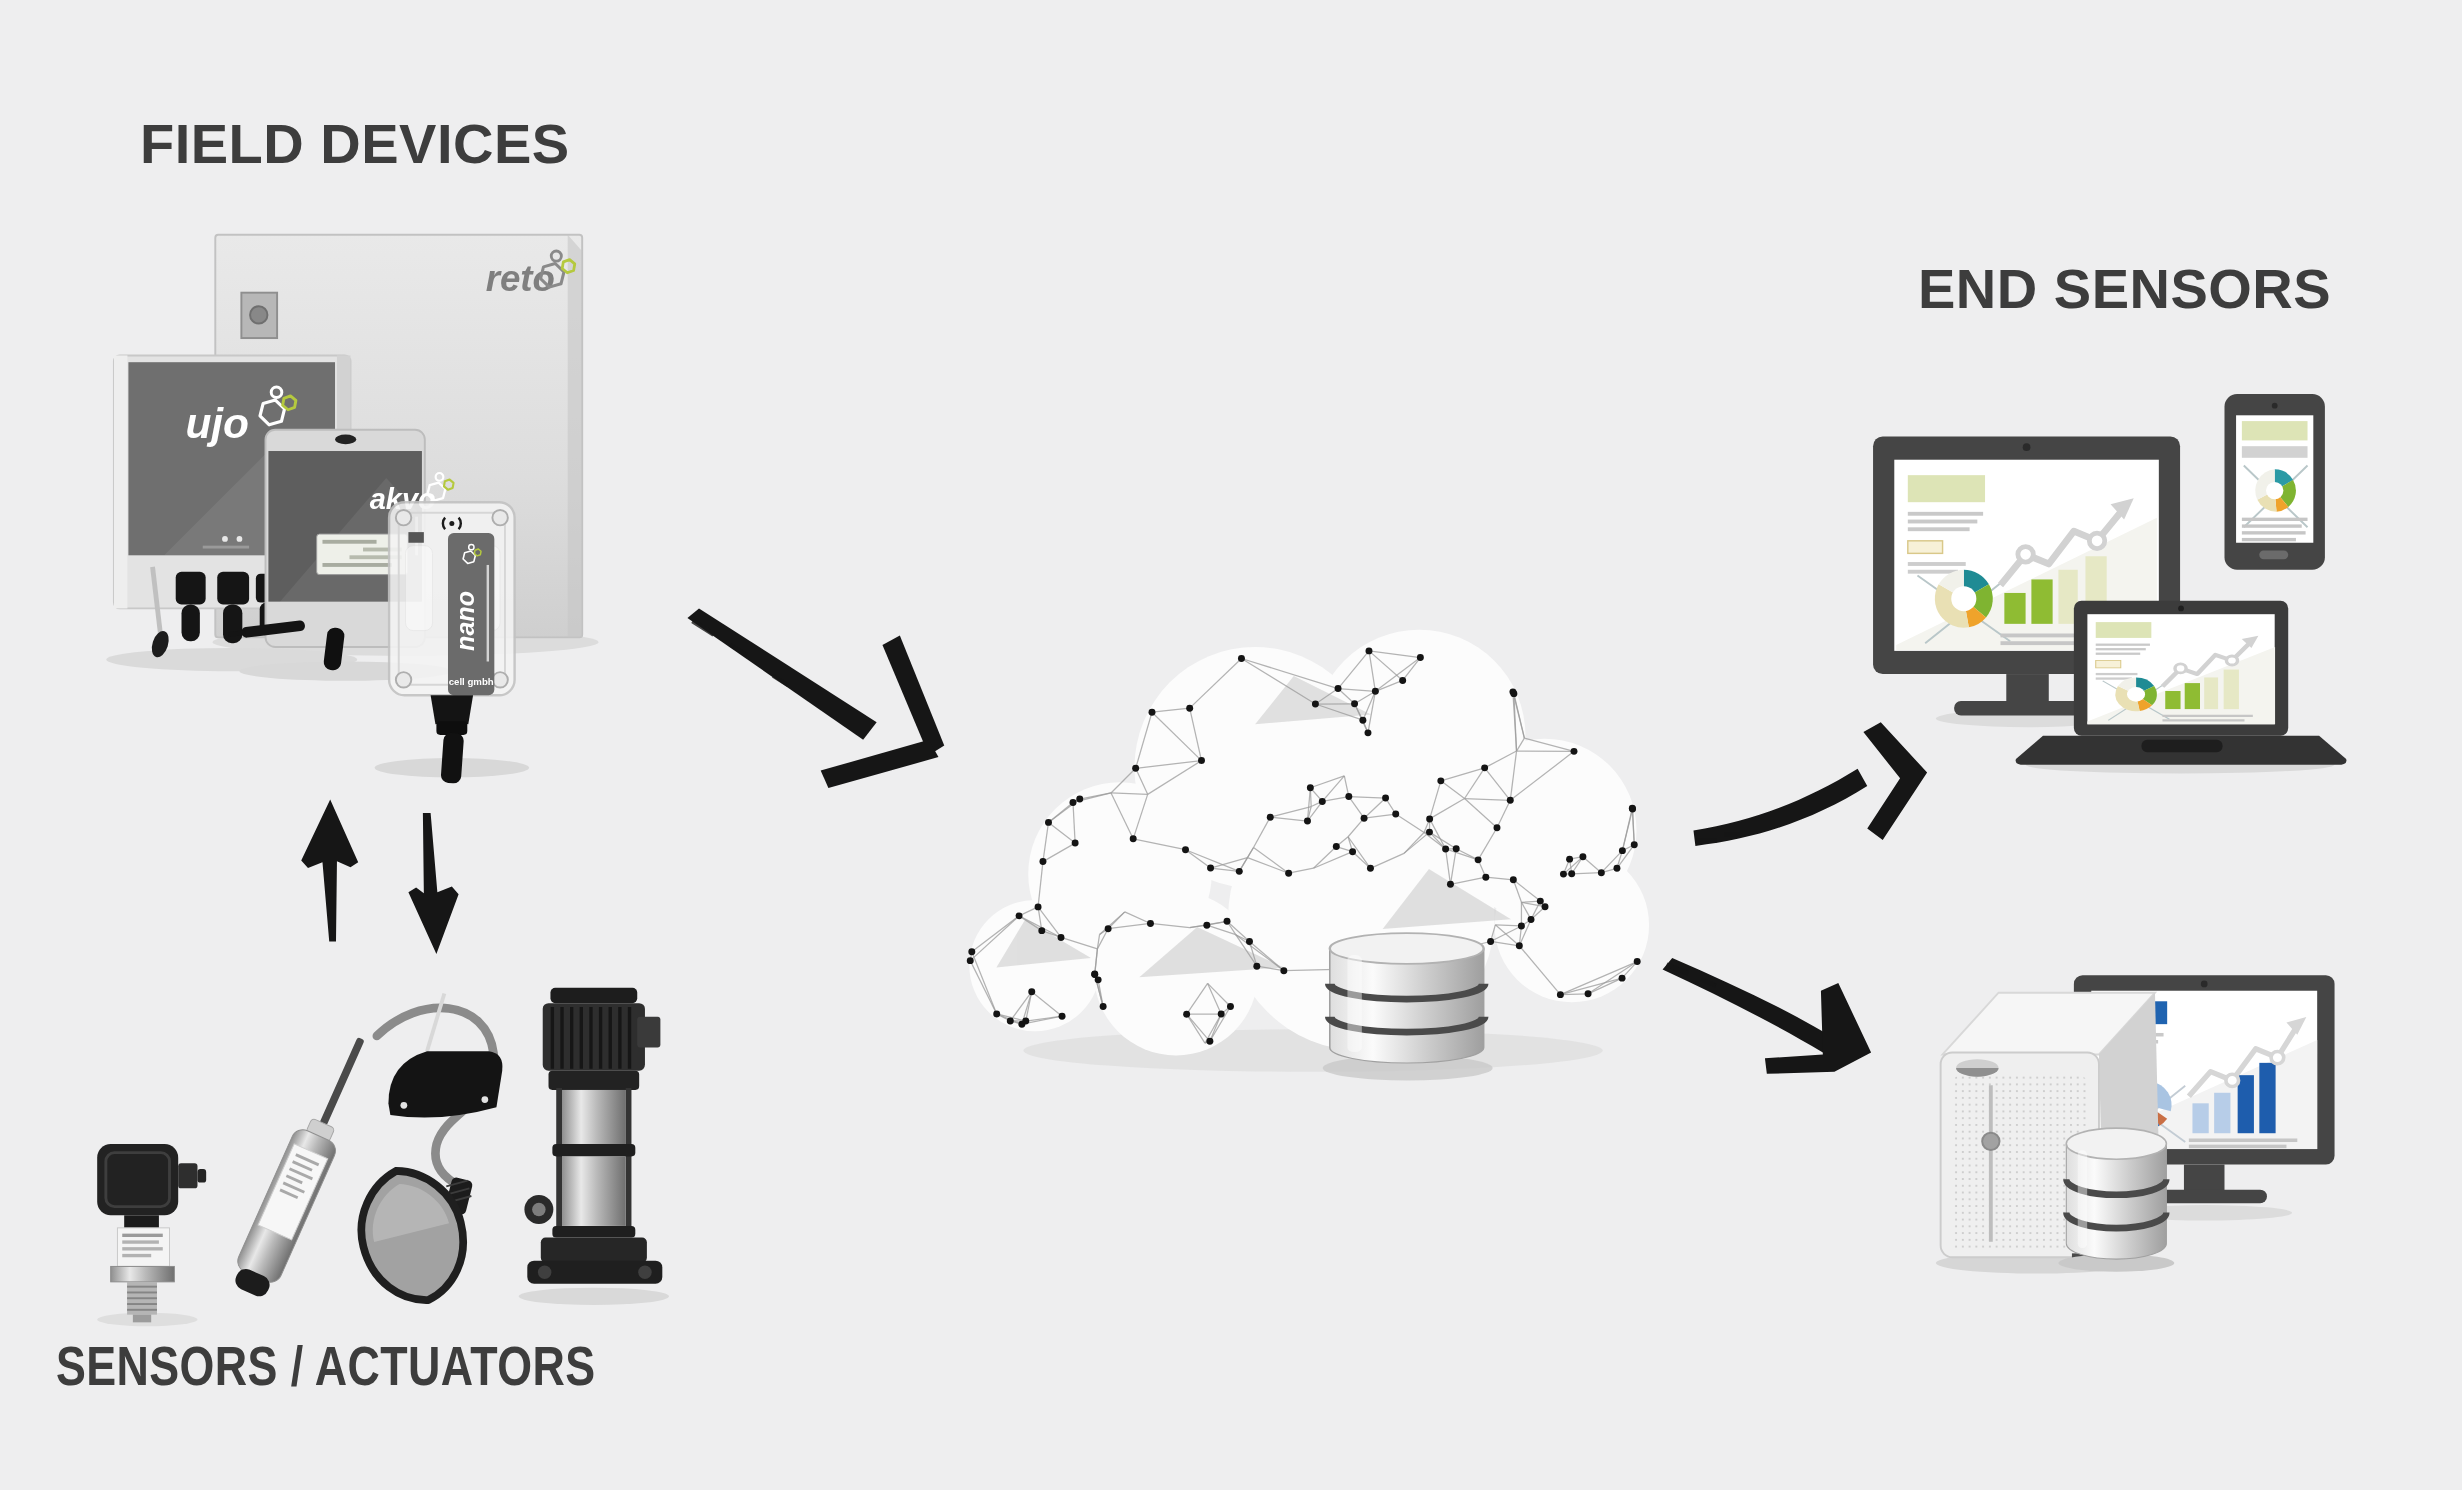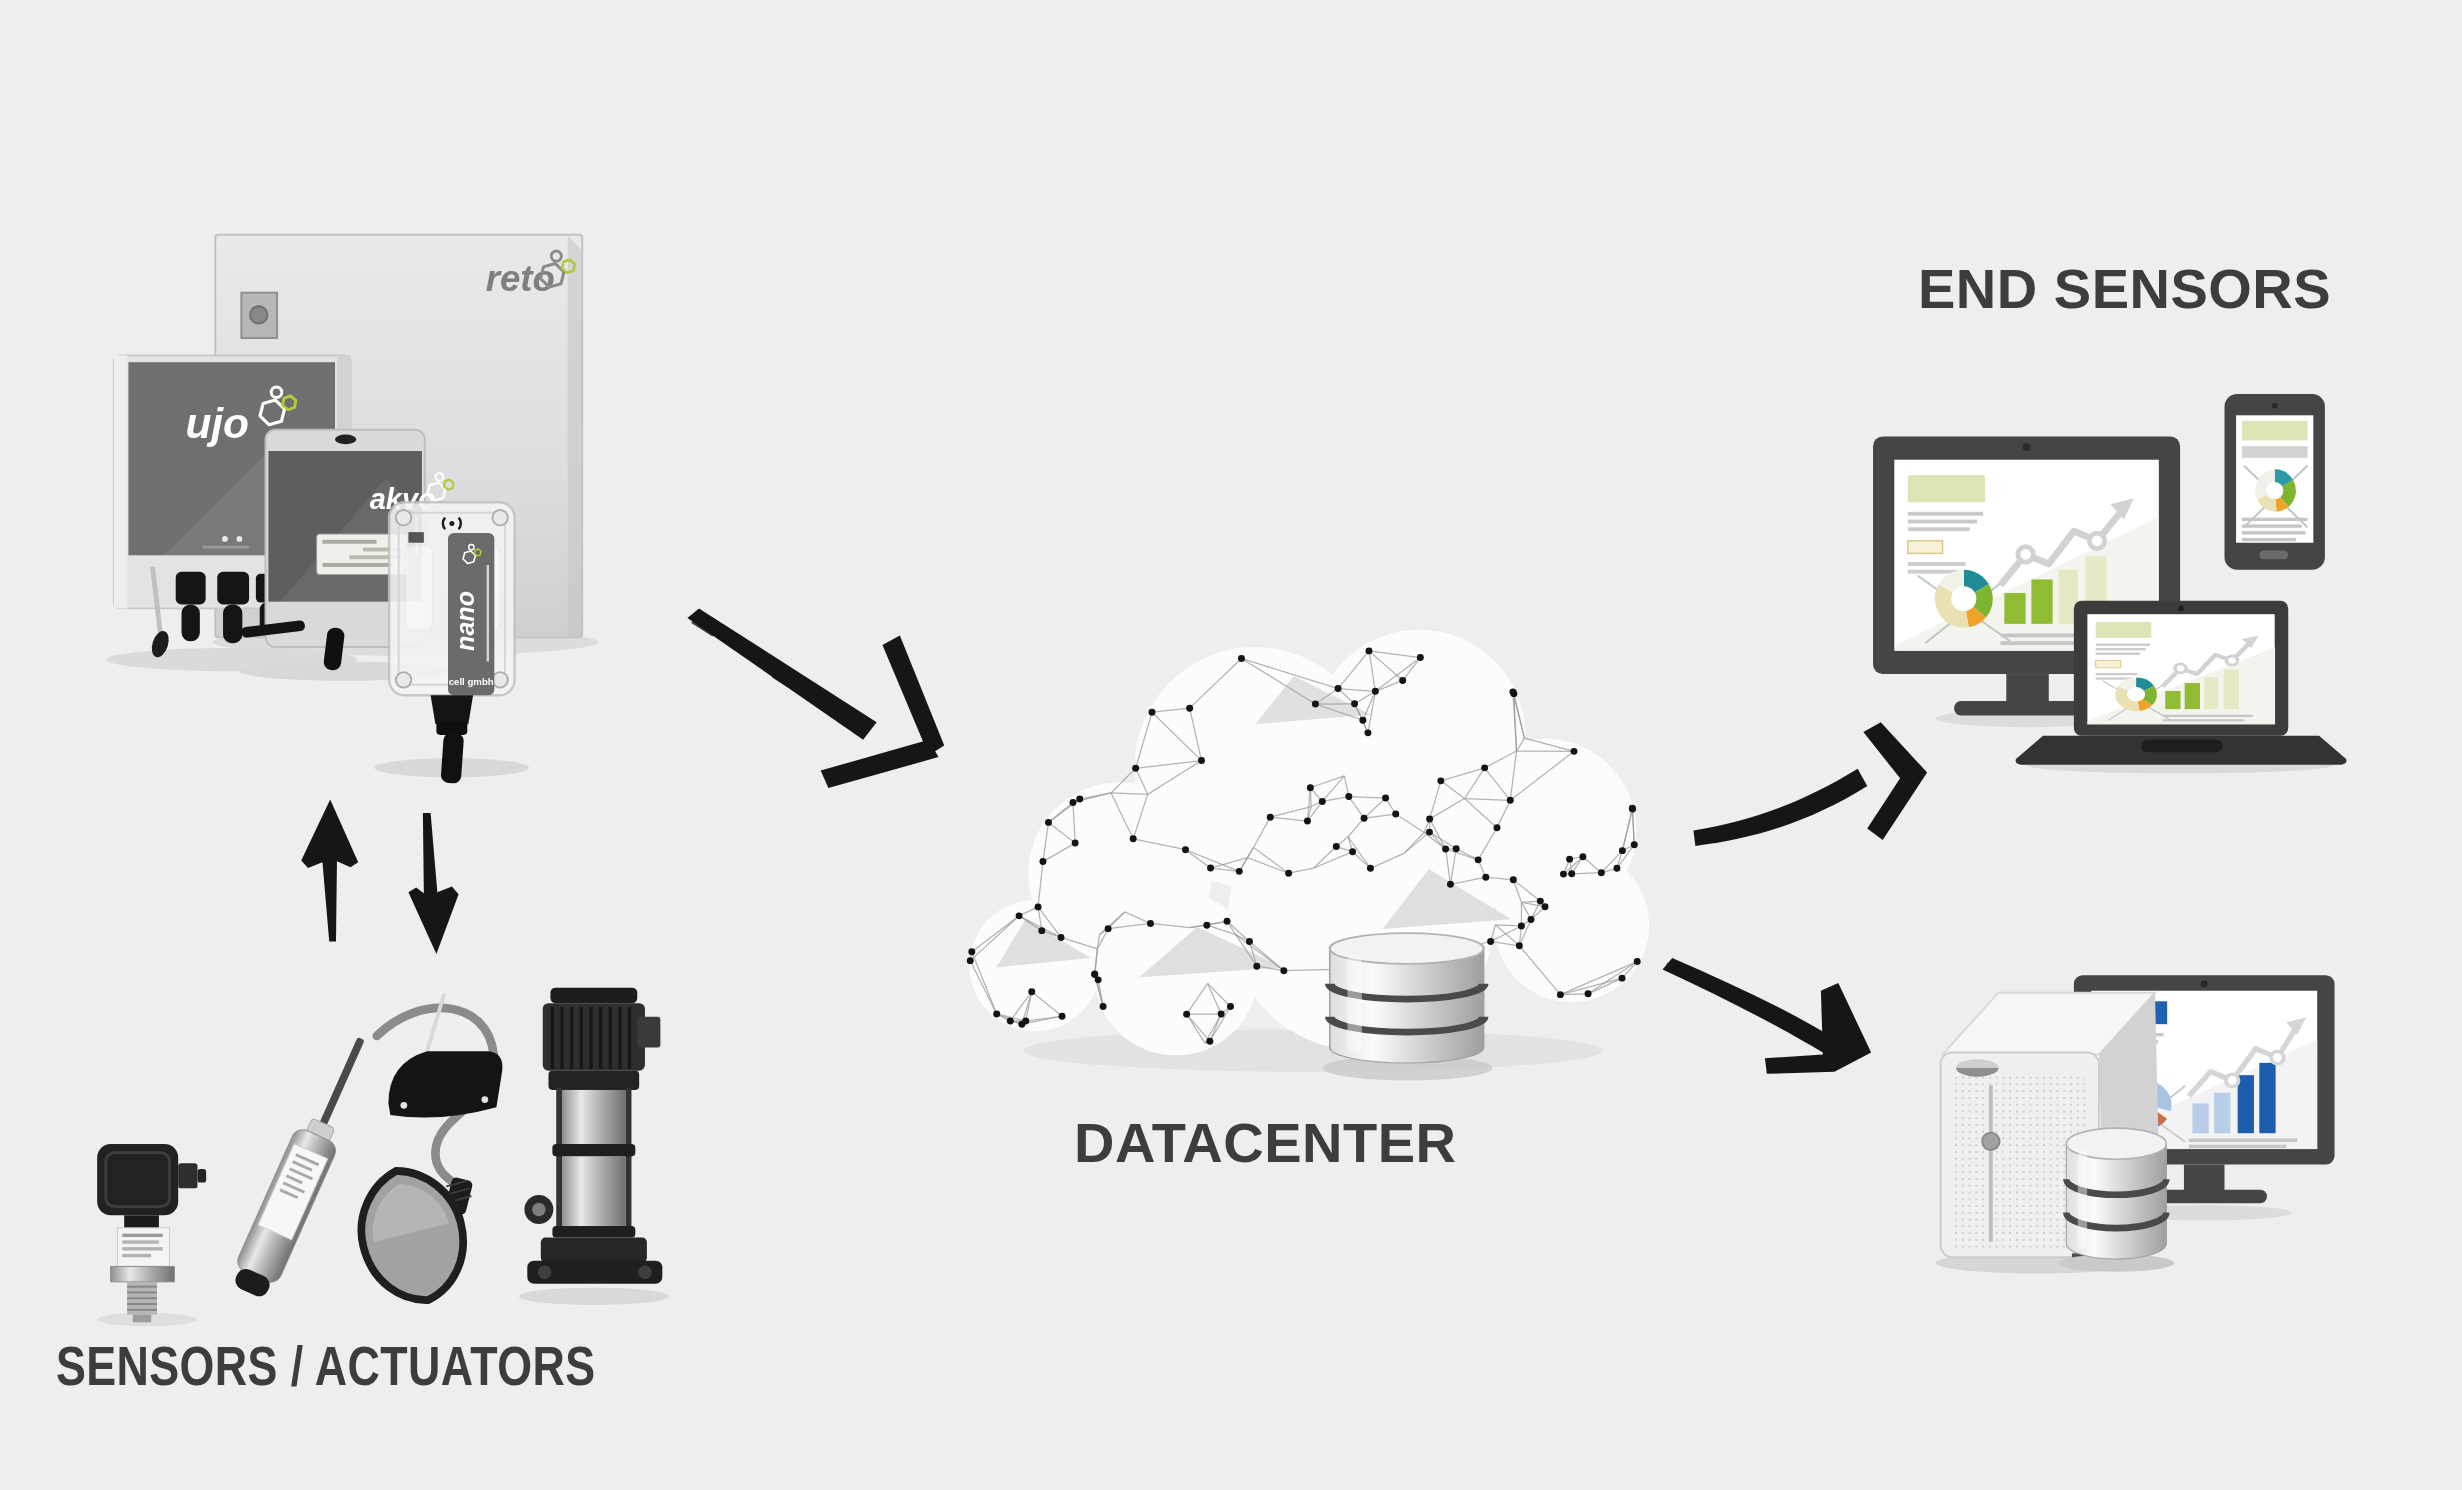--- a/index.html
+++ b/index.html
@@ -645,22 +645,22 @@
       <circle cx="2062" cy="1182" r="9" fill="#a2a2a2" stroke="#8a8a8a" stroke-width="2"></circle>
       <rect x="2146" y="1298" width="22" height="10" fill="#4a4a4a"></rect>
     </g>
     <g>
       <ellipse cx="2192" cy="1308" rx="60" ry="9" fill="#c9c9c9"></ellipse>
       <use href="#dbcyl" transform="translate(2138,1166) scale(1.08,1.15)"></use>
     </g>
   </g>
 </svg>
 
+<div class="diagram-label" style="left:140px;top:116px;">FIELD DEVICES</div>
 <div class="diagram-label condensed" style="left:56px;top:1338px;">SENSORS / ACTUATORS</div>
-<div class="diagram-label" style="left:1074px;top:1115px;">DATACENTER</div>
 <div class="diagram-label" style="left:1918px;top:261px;">END SENSORS</div>
 
 <svg style="position:absolute;left:87px;top:980px;" width="599" height="352" viewBox="0 0 620 365" xmlns="http://www.w3.org/2000/svg">
   <g>
 
     <g>
       <ellipse cx="62" cy="352" rx="52" ry="7" fill="#dedede"></ellipse>
       <rect x="10" y="170" width="84" height="74" rx="14" fill="#222222"></rect>
       <rect x="19" y="179" width="66" height="56" rx="9" fill="none" stroke="#3e3e3e" stroke-width="3"></rect>
       <rect x="94" y="190" width="20" height="26" rx="3" fill="#2e2e2e"></rect>

